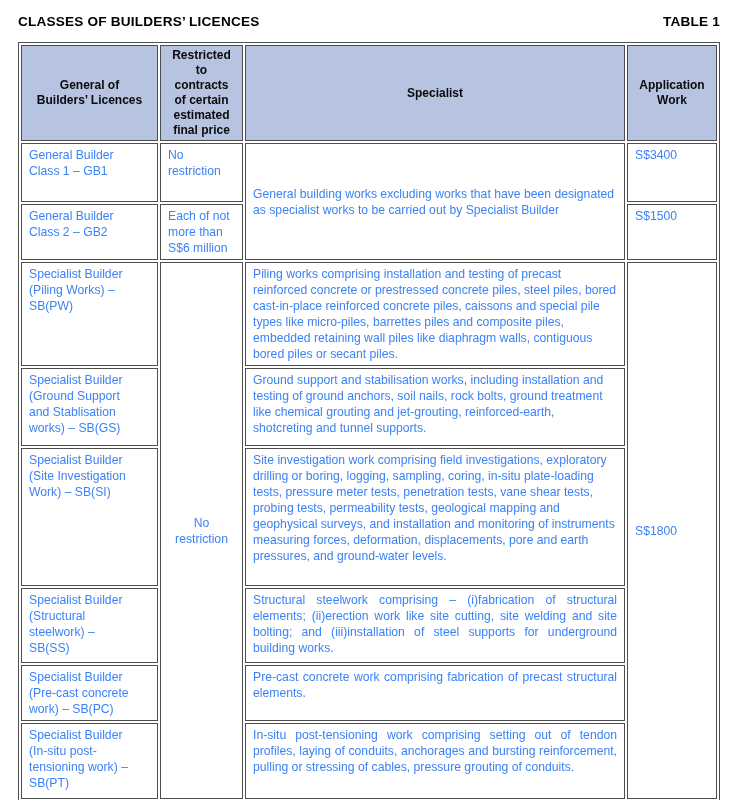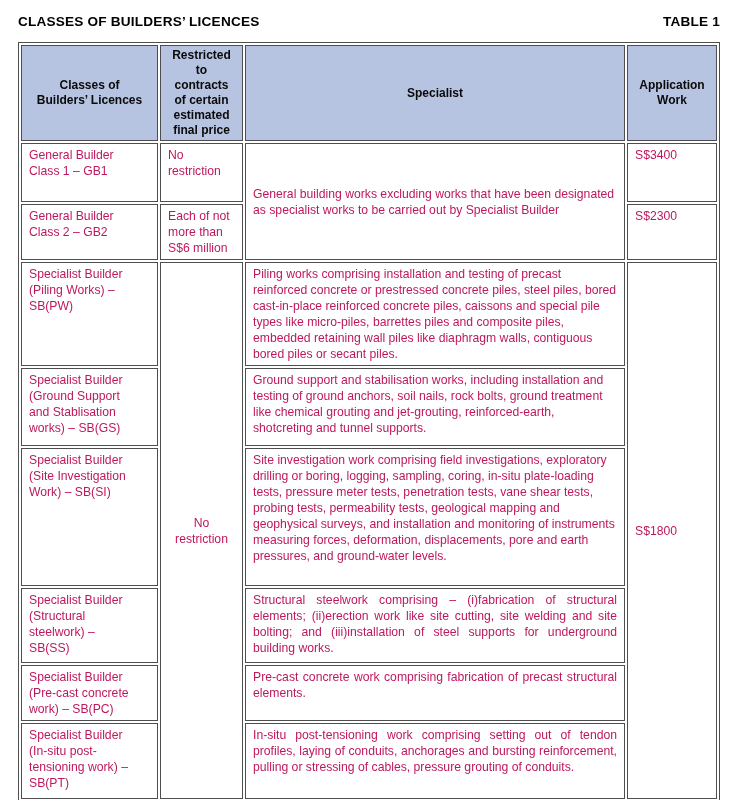--- a/index.html
+++ b/index.html
@@ -46,21 +46,21 @@
       vertical-align: middle;
       padding: 2px 2px;
       color: #0a0a0a;
     }
     td {
       font-size: 12.2px;
       line-height: 16px;
       padding: 3px 7px;
       vertical-align: top;
       text-align: left;
-      color: #be185d;
+      color: #3b82f6;
     }
     td.v-mid   { vertical-align: middle; }
     td.center  { text-align: center; }
     td.justify { text-align: justify; }
   </style>
 </head>
 <body>
 
 <div class="page">
 
@@ -72,21 +72,21 @@
   <table class="licence-table">
     <colgroup>
       <col class="col-licence">
       <col class="col-restriction">
       <col class="col-description">
       <col class="col-fees">
     </colgroup>
     <tbody>
 
       <tr style="height:95px">
-        <th>Classes of
+        <th>General of
 Builders’ Licences</th>
         <th>Restricted
 to
 contracts
 of certain
 estimated
 final price</th>
         <th>Specialist</th>
         <th>Application
 Work</th>
@@ -100,21 +100,21 @@
         <td class="v-mid" rowspan="2">General building works excluding works that have been designated as specialist works to be carried out by Specialist Builder</td>
         <td>S$3400</td>
       </tr>
 
       <tr style="height:50px">
         <td>General Builder
 Class 2 – GB2</td>
         <td>Each of not
 more than
 S$6 million</td>
-        <td>S$2300</td>
+        <td>S$1500</td>
       </tr>
 
       <tr style="height:99px">
         <td>Specialist Builder
 (Piling Works) –
 SB(PW)</td>
         <td class="v-mid center" rowspan="6">No
 restriction</td>
         <td>Piling works comprising installation and testing of precast reinforced concrete or prestressed concrete piles, steel piles, bored cast-in-place reinforced concrete piles, caissons and special pile types like micro-piles, barrettes piles and composite piles, embedded retaining wall piles like diaphragm walls, contiguous bored piles or secant piles.</td>
         <td class="v-mid" rowspan="6">S$1800</td>

